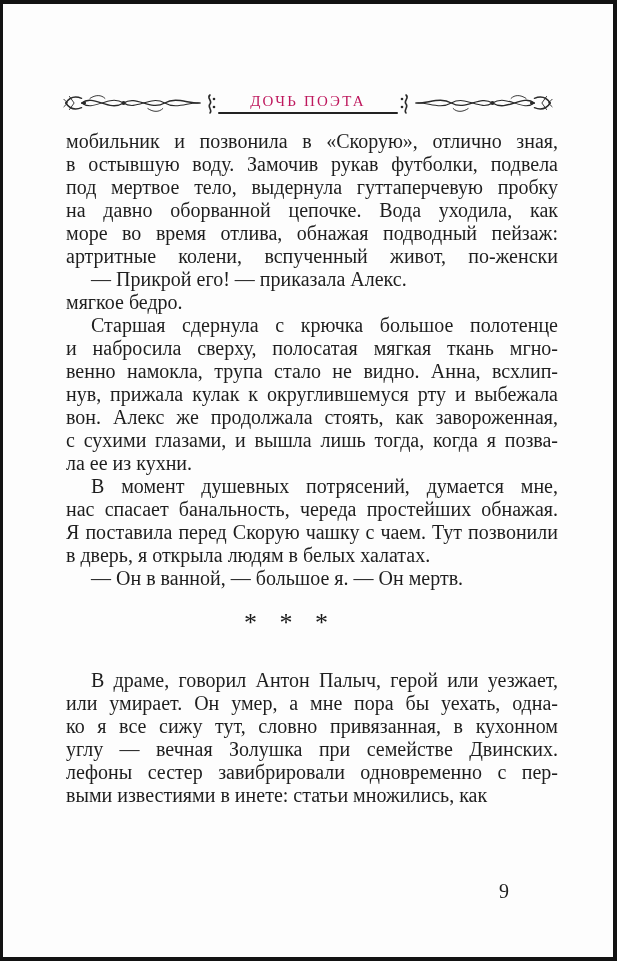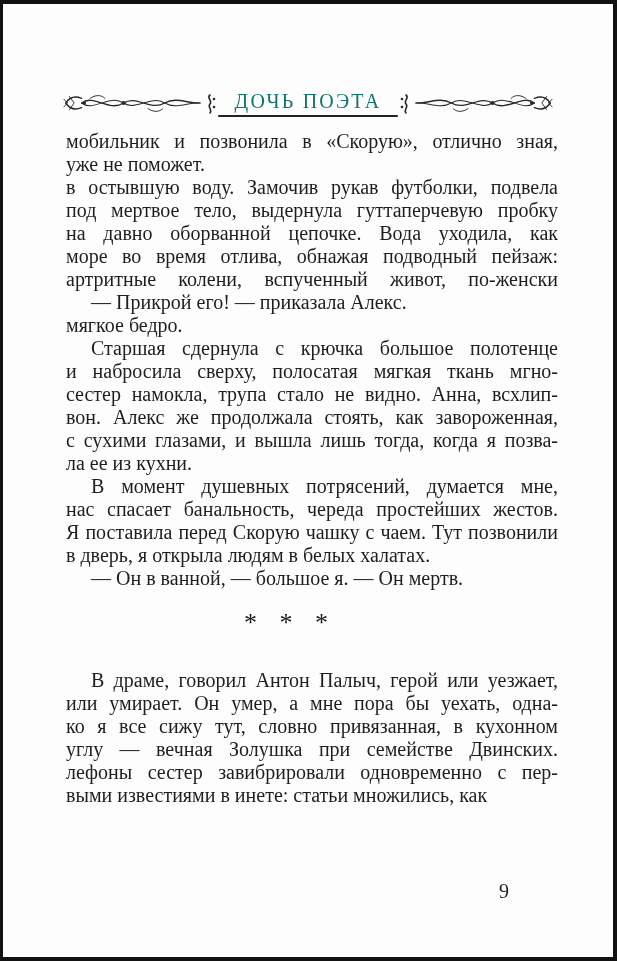--- a/index.html
+++ b/index.html
@@ -26,22 +26,22 @@
   }
   .flourish{width:140px;height:26px;flex:0 0 auto;}
   .flourish.right{transform:scaleX(-1);}
   .endcap{width:12px;height:26px;flex:0 0 auto;}
   .endcap.right{transform:scaleX(-1);}
   .title-block{
     width:180px;flex:0 0 auto;
     display:flex;flex-direction:column;align-items:center;
   }
   .running-title{
-    font-size:20px;line-height:1.2;letter-spacing:2.2px;
-    white-space:nowrap;color:#0f766e;
+    font-size:15px;line-height:1.2;letter-spacing:2.2px;
+    white-space:nowrap;color:#be185d;
   }
   .title-rule{
     width:100%;height:2.5px;background:#222;margin-top:2px;border-radius:1px;
   }
   
   .body-text{
     position:absolute;top:126px;left:63px;width:492px;
     font-size:20px;line-height:23px;
   }
   .line{
@@ -116,36 +116,36 @@
         <path d="M30 8 C36 4 42 4 46 8" stroke-width="1"></path>
         <path d="M92 19 C98 23 104 23 108 19" stroke-width="1"></path>
       </g>
       <circle cx="66" cy="13" r="2.2" fill="#2a2a2a"></circle>
       <circle cx="24" cy="13" r="1.8" fill="#2a2a2a"></circle>
     </svg>
   </header>
 
   <main class="body-text" id="body-text">
       <div class="line">мобильник и позвонила в «Скорую», отлично зная,</div>
-      <div class="line last">уже не поможет.</div>
       <div class="line">в остывшую воду. Замочив рукав футболки, подвела</div>
       <div class="line">под мертвое тело, выдернула гуттаперчевую пробку</div>
       <div class="line">на давно оборванной цепочке. Вода уходила, как</div>
       <div class="line">море во время отлива, обнажая подводный пейзаж:</div>
       <div class="line">артритные колени, вспученный живот, по-женски</div>
       <div class="line last indent">— Прикрой его! — приказала Алекс.</div>
       <div class="line last">мягкое бедро.</div>
       <div class="line indent">Старшая сдернула с крючка большое полотенце</div>
       <div class="line">и набросила сверху, полосатая мягкая ткань мгно-</div>
-      <div class="line">сестер намокла, трупа стало не видно. Анна, всхлип-</div>
+      <div class="line">венно намокла, трупа стало не видно. Анна, всхлип-</div>
+      <div class="line">нув, прижала кулак к округлившемуся рту и выбежала</div>
       <div class="line">вон. Алекс же продолжала стоять, как завороженная,</div>
       <div class="line">с сухими глазами, и вышла лишь тогда, когда я позва-</div>
       <div class="line last">ла ее из кухни.</div>
       <div class="line indent">В момент душевных потрясений, думается мне,</div>
-      <div class="line">нас спасает банальность, череда простейших жестов.</div>
+      <div class="line">нас спасает банальность, череда простейших обнажая.</div>
       <div class="line">Я поставила перед Скорую чашку с чаем. Тут позвонили</div>
       <div class="line last">в дверь, я открыла людям в белых халатах.</div>
       <div class="line last indent">— Он в ванной, — большое я. — Он мертв.</div>
       <div class="separator">
         <span class="stars">* * *</span>
       </div>
       <div class="line indent">В драме, говорил Антон Палыч, герой или уезжает,</div>
       <div class="line">или умирает. Он умер, а мне пора бы уехать, одна-</div>
       <div class="line">ко я все сижу тут, словно привязанная, в кухонном</div>
       <div class="line">углу — вечная Золушка при семействе Двинских.</div>

